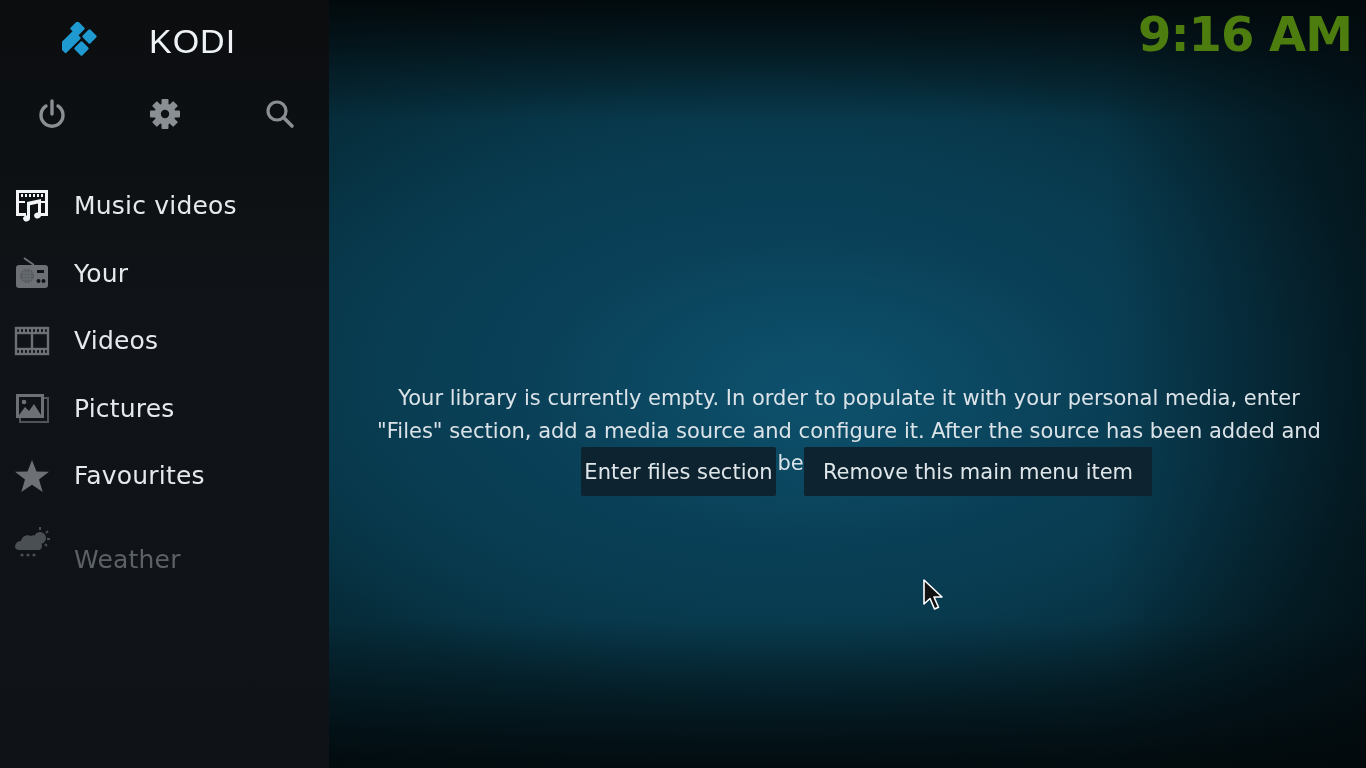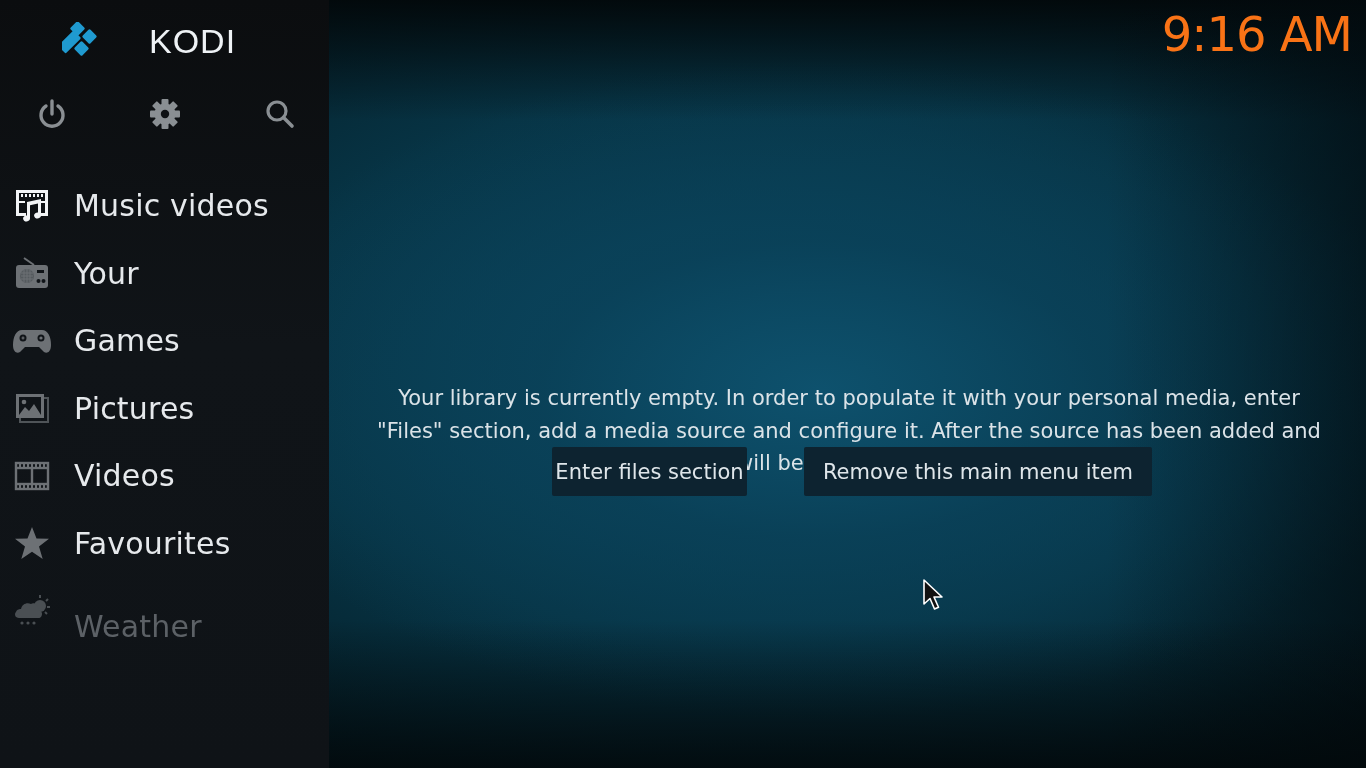--- a/index.html
+++ b/index.html
@@ -46,46 +46,46 @@
     position:absolute; left:0; top:172px; width:329px;
   }
   .menu-item {
     height:67.5px; display:flex; align-items:center; position:relative; cursor:pointer;
   }
   .menu-icon {
     position:absolute; left:12px; width:40px; height:40px;
     display:flex; align-items:center; justify-content:center;
   }
   .menu-label {
-    position:absolute; left:74px; font-size:30px; color:#e6e9ec; letter-spacing:0.2px;
+    position:absolute; left:74px; font-size:25px; color:#e6e9ec; letter-spacing:0.2px;
     font-family:"DejaVu Sans", sans-serif;
   }
   .menu-item.dim .menu-label { color:#5c6166;margin-top:32px; }
 
   
   .clock {
-    position:absolute; right:14px; top:6px; font-size:48px; color:#f97316;
-    font-family:"DejaVu Sans", sans-serif; font-weight:400; letter-spacing:-1px;
+    position:absolute; right:14px; top:6px; font-size:48px; color:#4d7c0f;
+    font-family:"DejaVu Sans", sans-serif; font-weight:700; letter-spacing:-1px;
     -webkit-text-stroke:0px;
   }
 
   
   .message {
     position:absolute; left:366px; top:338px; width:966px; text-align:center;
     color:#dbe3e8; font-size:21px; line-height:32.5px;
     font-family:"DejaVu Sans", sans-serif;
     margin-top:44px;
   }
   .buttons { position:absolute; top:447px; left:0; width:1366px; height:50px; }
   .btn {
     position:absolute; top:0; height:49px; background:#0d2330;
     color:#dfe6ea; font-size:21px; display:flex; align-items:center; justify-content:center;
     font-family:"DejaVu Sans", sans-serif; border-radius:2px; cursor:pointer;
   }
-  .btn-enter { left:552px; width:195px; }
+  .btn-enter { left:581px; width:195px; }
   .btn-remove { left:804px; width:348px; }
 
   .cursor { position:absolute; left:922px; top:578px; width:24px; height:34px; }
 </style>
 </head>
 <body>
 
 <div class="bg"></div>
 <div class="bg-topfade"></div>
 <div class="bg-rightfade"></div>
@@ -171,46 +171,21 @@
               <line x1="16" y1="14" x2="16" y2="26"></line>
             </g>
           <rect x="23" y="14" width="7" height="3" fill="#101418"></rect>
           <circle cx="24.5" cy="25" r="2" fill="#101418"></circle>
             <circle cx="29.5" cy="25" r="2" fill="#101418"></circle>
         </svg>
       </span>
       <span class="menu-label">Your</span>
     </div>
 
-    <div class="menu-item">
-      <span class="menu-icon">
-        <svg width="40" height="28" viewBox="0 0 40 28">
-          <path d="M10 3 H30 C36 3 39 10 39 18 C39 25 35 27 32 25 L27 20 H13 L8 25 C5 27 1 25 1 18 C1 10 4 3 10 3 Z" fill="#6d7175"></path>
-          <circle cx="11" cy="11" r="3.5" fill="#101418"></circle>
-          <path d="M9.5 11 H12.5 M11 9.5 V12.5" stroke="#6d7175" stroke-width="1.2"></path>
-          <circle cx="29" cy="11" r="3.5" fill="#101418"></circle>
-          <circle cx="29" cy="11" r="1.6" fill="#6d7175"></circle>
-        </svg>
-      </span>
-      <span class="menu-label">Games</span>
-    </div>
-
-
-    <div class="menu-item">
-      <span class="menu-icon">
-        <svg width="36" height="32" viewBox="0 0 36 32">
-          <rect x="6" y="6" width="28" height="24" fill="none" stroke="#4f5458" stroke-width="2"></rect>
-          <rect x="2" y="2" width="28" height="24" fill="#6d7175"></rect>
-          <rect x="5" y="5" width="22" height="18" fill="#101418"></rect>
-          <circle cx="10" cy="10" r="2.3" fill="#6d7175"></circle>
-          <path d="M5 23 L11 15 L15 19 L20 12 L27 23 Z" fill="#6d7175"></path>
-        </svg>
-      </span>
-      <span class="menu-label">Pictures</span>
-    </div>
+
 
     <div class="menu-item">
       <span class="menu-icon">
         <svg width="36" height="30" viewBox="0 0 36 30">
           <g fill="none" stroke="#6d7175" stroke-width="2.4">
             <rect x="2" y="2" width="32" height="26"></rect>
             <line x1="2" y1="7" x2="34" y2="7"></line>
             <line x1="2" y1="23" x2="34" y2="23"></line>
             <line x1="18" y1="7" x2="18" y2="23"></line>
           </g>
@@ -230,20 +205,33 @@
               <rect x="25" y="24" width="2" height="3"></rect>
               <rect x="29" y="24" width="2" height="3"></rect>
           </g>
         </svg>
       </span>
       <span class="menu-label">Videos</span>
     </div>
 
     <div class="menu-item">
       <span class="menu-icon">
+        <svg width="36" height="32" viewBox="0 0 36 32">
+          <rect x="6" y="6" width="28" height="24" fill="none" stroke="#4f5458" stroke-width="2"></rect>
+          <rect x="2" y="2" width="28" height="24" fill="#6d7175"></rect>
+          <rect x="5" y="5" width="22" height="18" fill="#101418"></rect>
+          <circle cx="10" cy="10" r="2.3" fill="#6d7175"></circle>
+          <path d="M5 23 L11 15 L15 19 L20 12 L27 23 Z" fill="#6d7175"></path>
+        </svg>
+      </span>
+      <span class="menu-label">Pictures</span>
+    </div>
+
+    <div class="menu-item">
+      <span class="menu-icon">
         <svg width="36" height="36" viewBox="0 0 36 36">
           <path d="M18 2 L22.5 13.5 L35 13.8 L25 21.5 L28.7 34 L18 26.8 L7.3 34 L11 21.5 L1 13.8 L13.5 13.5 Z" fill="#6d7175"></path>
         </svg>
       </span>
       <span class="menu-label">Favourites</span>
     </div>
 
     <div class="menu-item dim">
       <span class="menu-icon">
         <svg width="38" height="34" viewBox="0 0 38 34">

